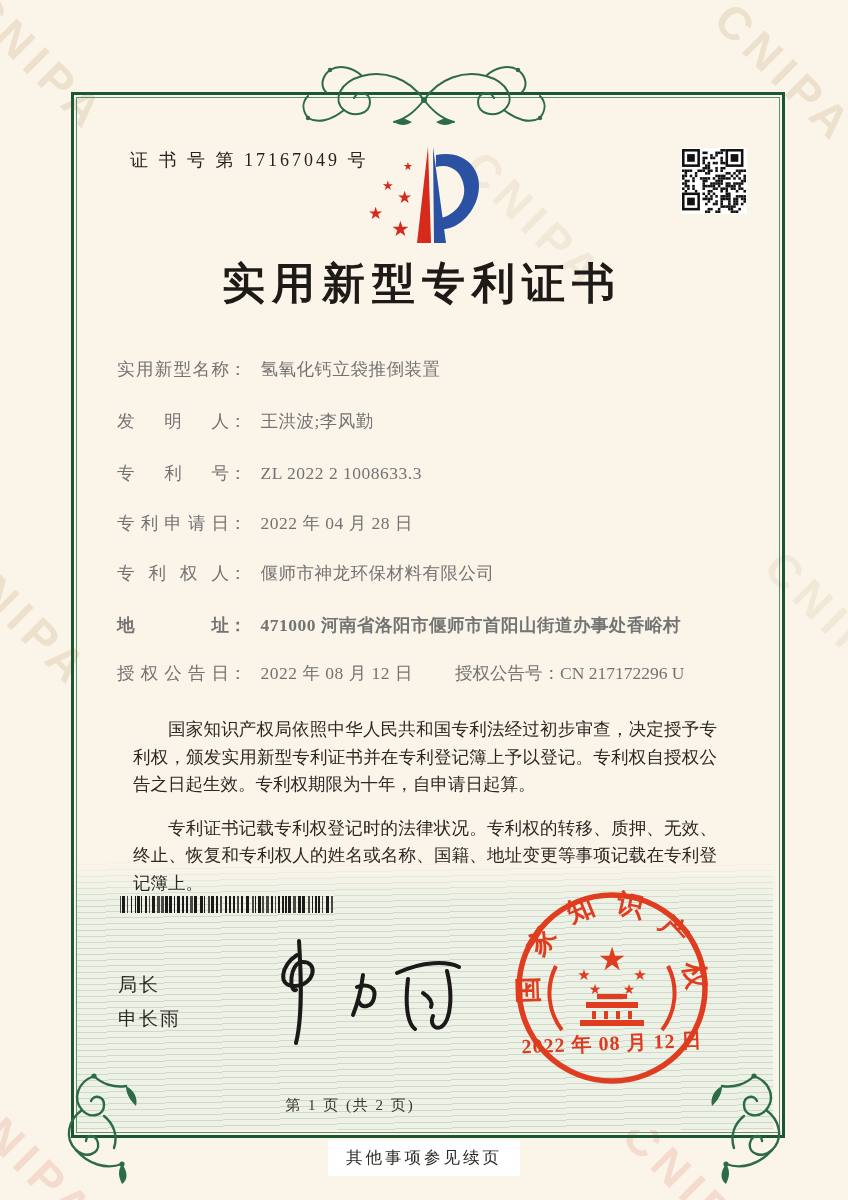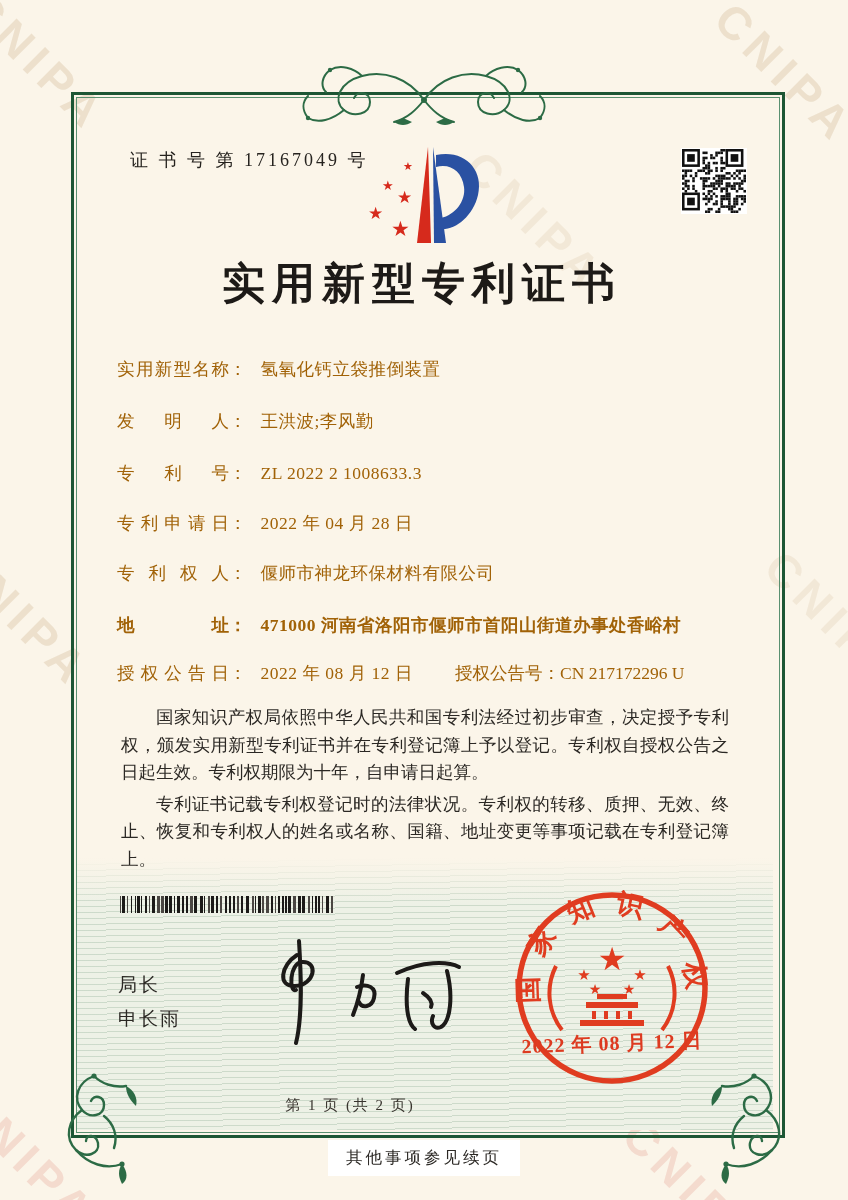--- a/index.html
+++ b/index.html
@@ -31,29 +31,29 @@
   .cert-no{position:absolute;left:114px;top:148px;font-size:18px;letter-spacing:3px;color:#26231f;margin-left:16px;}
 
   .logo{position:absolute;left:362px;top:143px;width:130px;height:112px;}
   .logo .star{position:absolute;color:#d62a1c;font-family:"DejaVu Sans",sans-serif;line-height:1;}
 
   .qr{position:absolute;left:681px;top:148px;width:64px;height:64px;background:#fff;padding:1px;}
 
   .title{position:absolute;left:0;top:255px;width:844px;text-align:center;
          font-size:43px;font-weight:bold;letter-spacing:7px;color:#1d1a17;}
 
-  .field-row{position:absolute;left:117px;font-size:17.5px;color:#a16207;white-space:nowrap;}
+  .field-row{position:absolute;left:117px;font-size:17.5px;color:#737373;white-space:nowrap;}
   .lbl{display:inline-block;width:112px;text-align:justify;text-align-last:justify;vertical-align:top;}
   .colon{display:inline-block;}
   .val{margin-left:14px;letter-spacing:0.5px;}
   .grant-no{position:absolute;left:338px;top:0;}
 
   .body-text{position:absolute;left:117px;top:700px;width:616px;font-size:17.5px;
              line-height:27.5px;text-align:justify;color:#2b2824;}
-  .body-text p{margin:4px;text-indent:2em;}
+  .body-text p{margin:16px;text-indent:2em;}
 
   .barcode{position:absolute;left:120px;top:896px;width:215px;height:17px;}
 
   .signer-title{position:absolute;left:118px;top:972px;font-size:19px;letter-spacing:2px;}
   .signer-name{position:absolute;left:118px;top:1006px;font-size:19px;letter-spacing:2px;}
   .signature{position:absolute;left:245px;top:935px;width:220px;height:115px;}
 
   .seal{position:absolute;left:514px;top:890px;width:196px;height:196px;}
   .seal-date{position:absolute;left:505px;top:1030px;width:214px;text-align:center;
              color:#dd3a20;font-size:20px;letter-spacing:1px;font-weight:bold;

